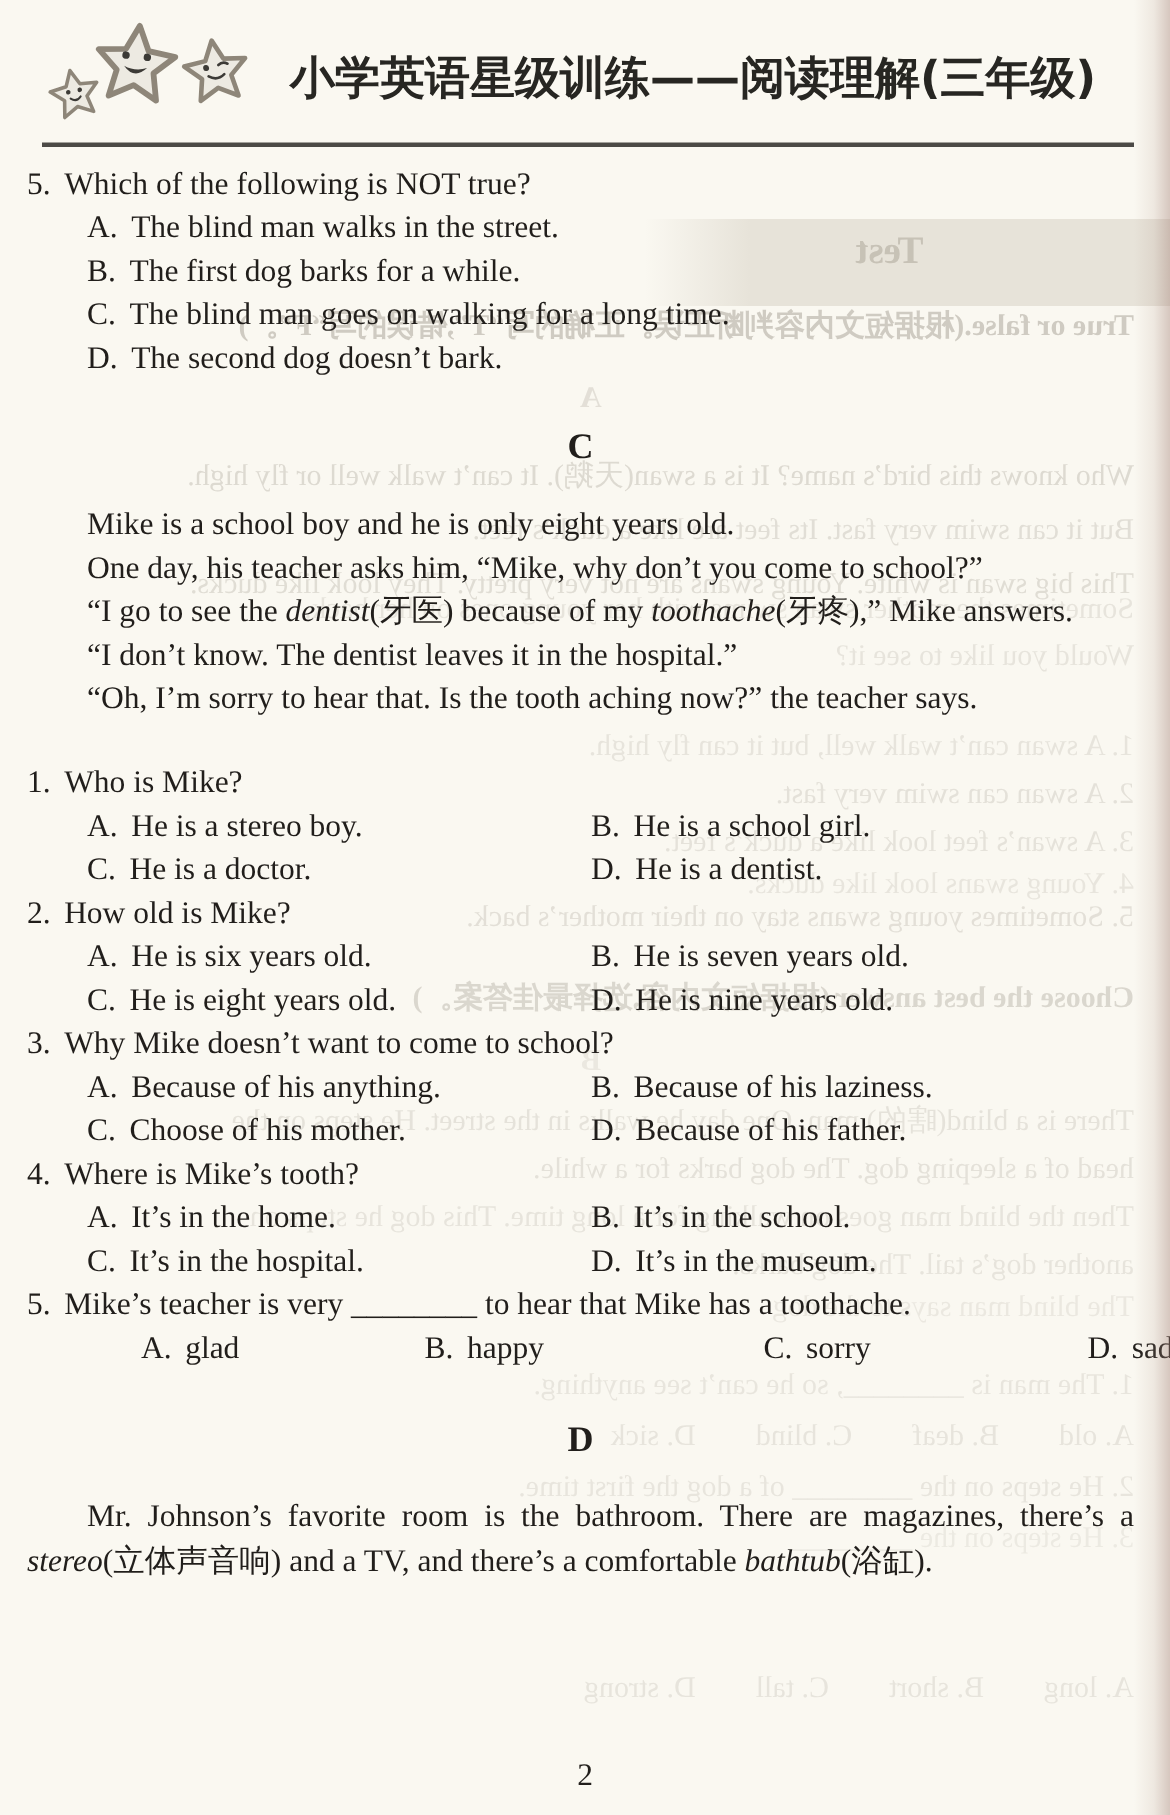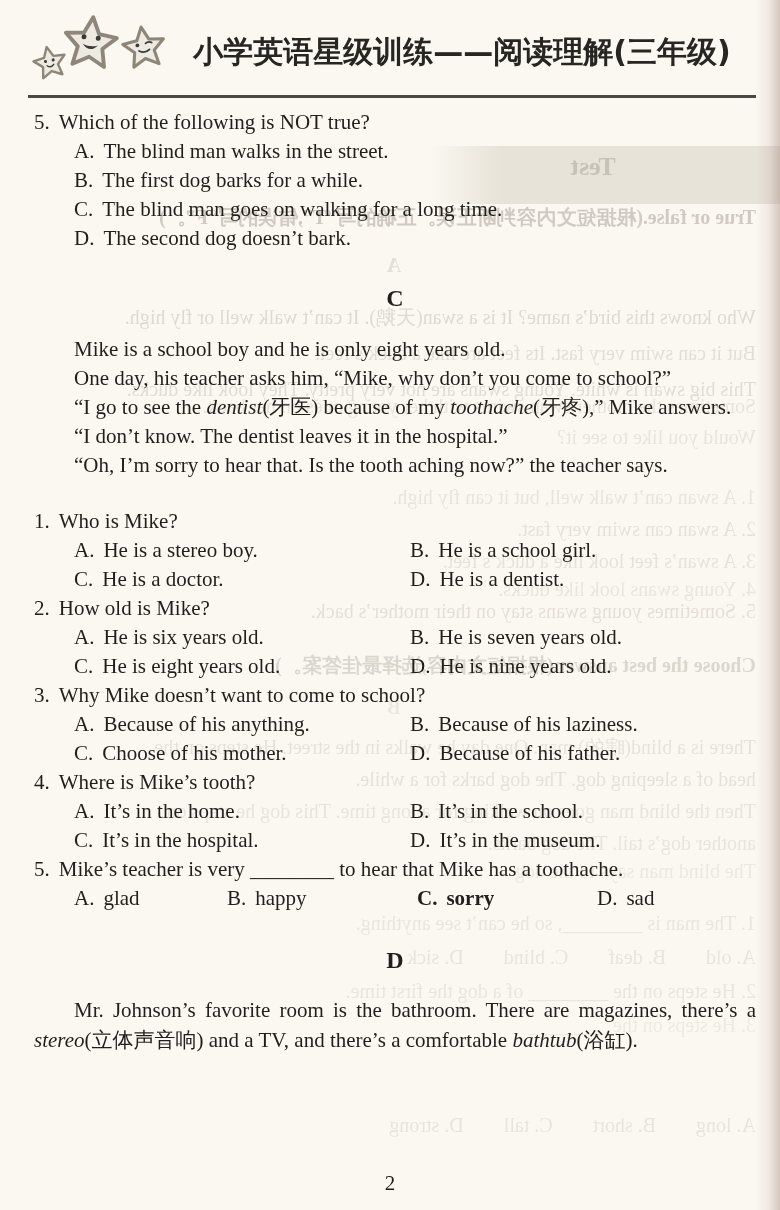--- a/index.html
+++ b/index.html
@@ -5,36 +5,36 @@
   html,body{margin:0;padding:0;}
   .page{position:relative;width:780px;height:1210px;background:#faf8f1;overflow:hidden;
         font-family:"Liberation Serif","DejaVu Serif",serif;color:#211e1b;}
   
   .header{position:relative;z-index:3;display:flex;align-items:center;padding:14px 28px 0 30px;}
   .logo{flex:0 0 142px;height:78px;}
   .title{flex:1;text-align:center;font-family:"DejaVu Sans","Liberation Sans",sans-serif;
          font-weight:bold;font-size:30px;color:#272622;padding-bottom:2px;}
   .header-rule{position:relative;z-index:3;border-bottom:3px solid #4c4a46;margin:3px 24px 0 28px;}
   
-  .content{position:relative;z-index:2;padding:10px 24px 0 34px;font-size:21px;line-height:29px;}
+  .content{position:relative;z-index:2;padding:10px 24px 0 18px;font-size:21px;line-height:29px;}
   .qline .qnum{margin-right:9px;}
   .opt-line{padding-left:40px;}
   .opt-label{margin-right:9px;}
   .sec-head{text-align:center;font-weight:bold;font-size:24px;line-height:30px;}
   .sec-head.c{margin-top:30px;margin-bottom:22px;}
   .sec-head.d{margin-top:32px;margin-bottom:20px;}
   .passage-line{padding-left:40px;}
   .questions{margin-top:27px;}
   .opt-row{display:flex;padding-left:40px;}
   .opt-row .opt{width:336px;}
   .opt-row .opt:last-child{width:auto;flex:1;}
-  .opt-row.four .opt{flex:0 0 auto;}
+  .opt-row.four .opt{flex:0 0 auto;margin-left:36px;}
   .opt-row.four .opt.w1{width:153px;}
   .opt-row.four .opt.w2{width:190px;}
-  .opt-row.four .opt.w3{width:180px;font-weight:bold;}
+  .opt-row.four .opt.w3{width:180px;}
   .opt-row.four .opt.w4{width:auto;flex:1;}
   .dpass p{margin:0;text-align:justify;text-indent:40px;line-height:30px;}
   .it{font-style:italic;}
   .page-num{position:absolute;left:0;right:0;bottom:14px;z-index:3;text-align:center;font-size:21px;}
   
   .ghost-band{position:absolute;left:430px;right:0;top:146px;height:58px;z-index:0;
               background:linear-gradient(to left,#e7e3d9 80%,rgba(231,227,217,0));}
   .ghost-layer{position:absolute;top:0;left:0;right:0;bottom:0;z-index:1;pointer-events:none;}
   .ghost{position:absolute;left:32px;right:24px;transform:scaleX(-1);color:#6e6557;
          font-size:20px;line-height:26px;white-space:pre;}

